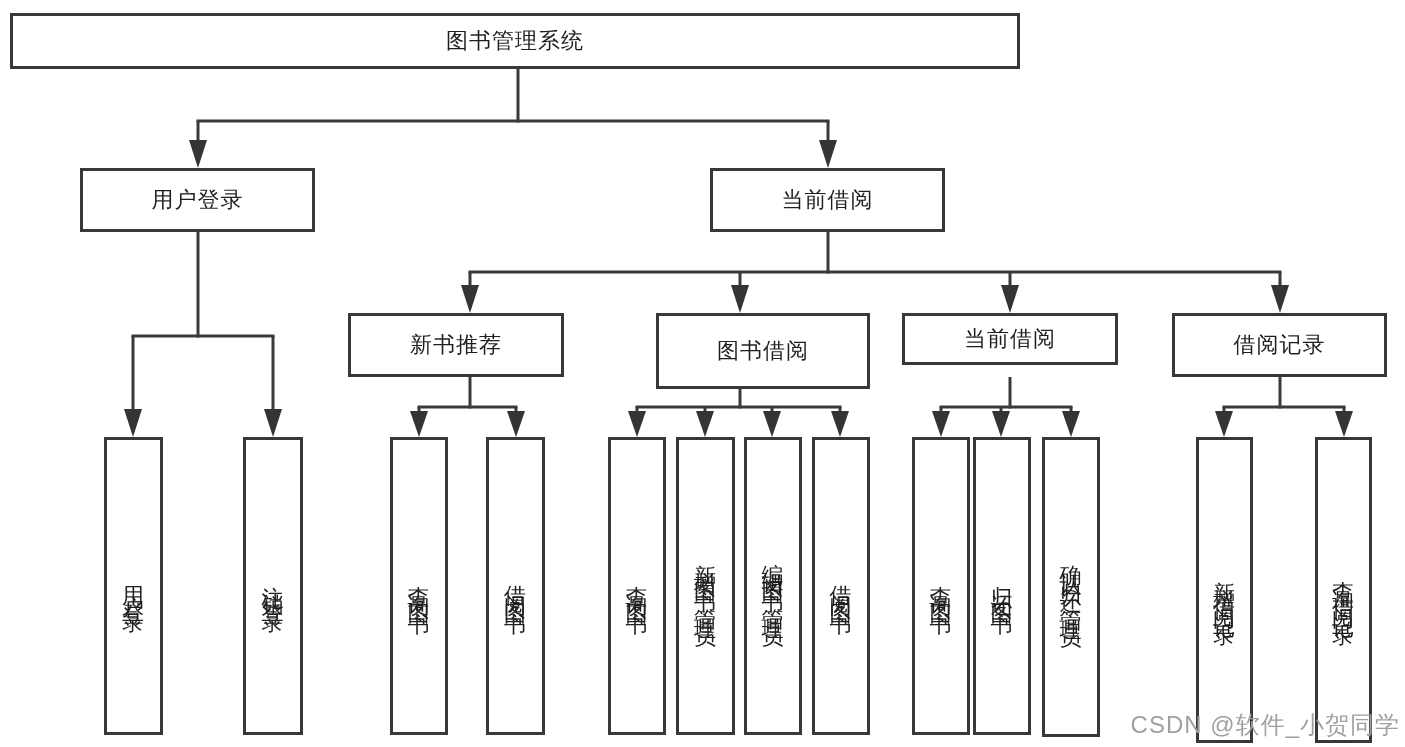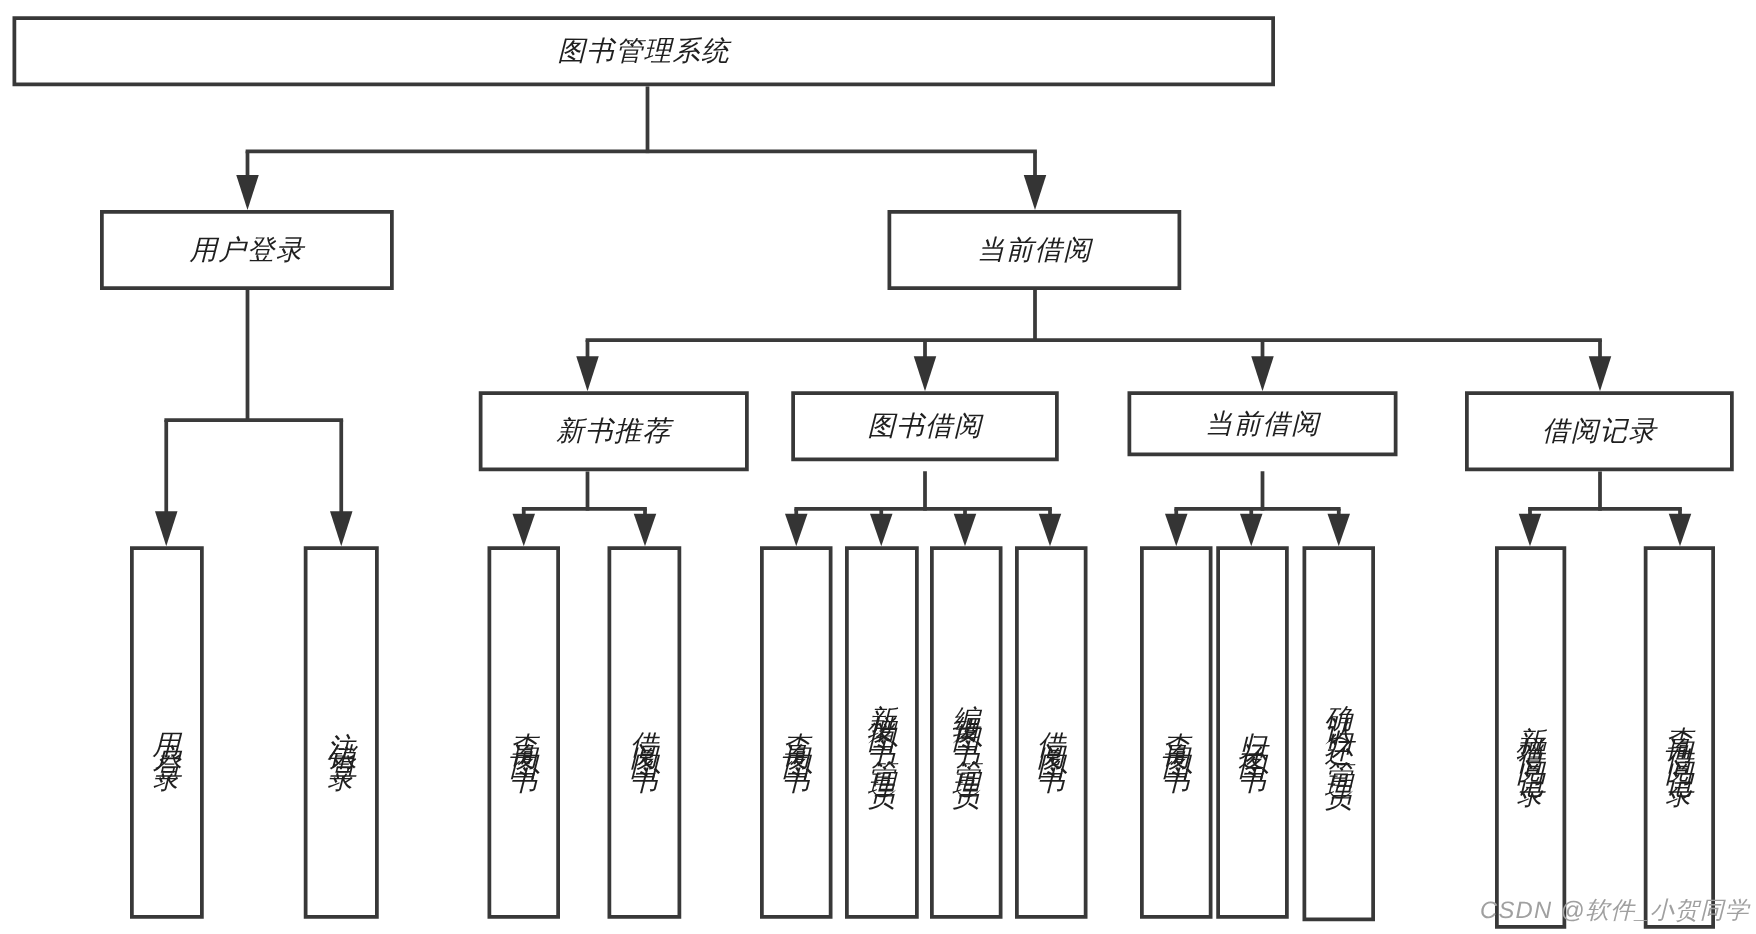--- a/index.html
+++ b/index.html
@@ -2,21 +2,20 @@
 <html><head>
 <meta charset="utf-8">
 <style>
   html,body{margin:0;padding:0;background:#ffffff;}
   .canvas{
     position:relative;
     width:1405px;height:747px;
     background:#ffffff;
     font-family:"Liberation Sans","DejaVu Sans",sans-serif;
     overflow:hidden;
-    font-style:italic;
   }
   .connectors{position:absolute;left:0;top:0;z-index:1;}
   .connectors line{stroke:#3a3a3a;stroke-width:3;}
   .connectors polygon{fill:#343434;}
   .box{
     position:absolute;
     box-sizing:border-box;
     background:#ffffff;
     border:3px solid #383838;
     display:flex;align-items:center;justify-content:center;
@@ -34,21 +33,21 @@
     font-size:22px;
     letter-spacing:9px;
     line-height:1.05;
     white-space:nowrap;
   }
   .watermark{
     position:absolute;
     right:5px;
     bottom:6px;
     z-index:3;
-    font-size:19px;
+    font-size:24px;
     letter-spacing:1px;
     color:#a0a0a0;
   }
 </style>
 </head>
 <body>
 
 <div class="canvas">
 
   <svg class="connectors" width="1405" height="747" viewBox="0 0 1405 747">
@@ -131,24 +130,24 @@
     <span>图书管理系统</span>
   </div>
 
   <div class="box hbox" style="left:80px;top:168px;width:235px;height:64px">
     <span>用户登录</span>
   </div>
   <div class="box hbox" style="left:710px;top:168px;width:235px;height:64px">
     <span>当前借阅</span>
   </div>
 
-  <div class="box hbox" style="left:383px;top:313px;width:216px;height:64px">
+  <div class="box hbox" style="left:348px;top:313px;width:216px;height:64px">
     <span>新书推荐</span>
   </div>
-  <div class="box hbox" style="left:633px;top:313px;width:214px;height:56px">
+  <div class="box hbox" style="left:656px;top:313px;width:214px;height:76px">
     <span>图书借阅</span>
   </div>
   <div class="box hbox" style="left:902px;top:313px;width:216px;height:52px">
     <span>当前借阅</span>
   </div>
   <div class="box hbox" style="left:1172px;top:313px;width:215px;height:64px">
     <span>借阅记录</span>
   </div>
 
   <div class="box vbox" style="left:104px;top:437px;width:59px;height:298px">

